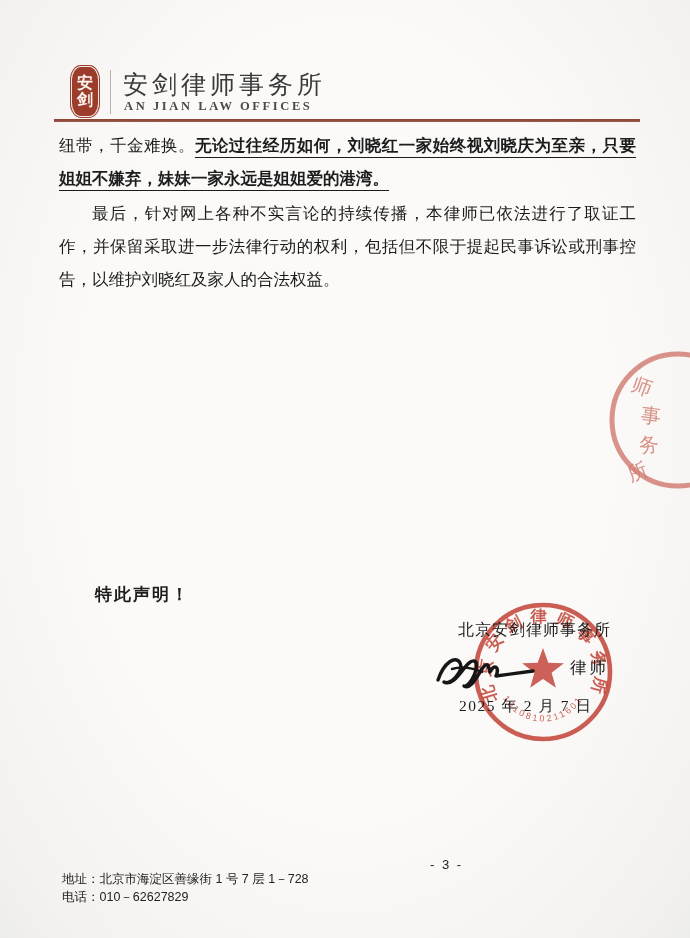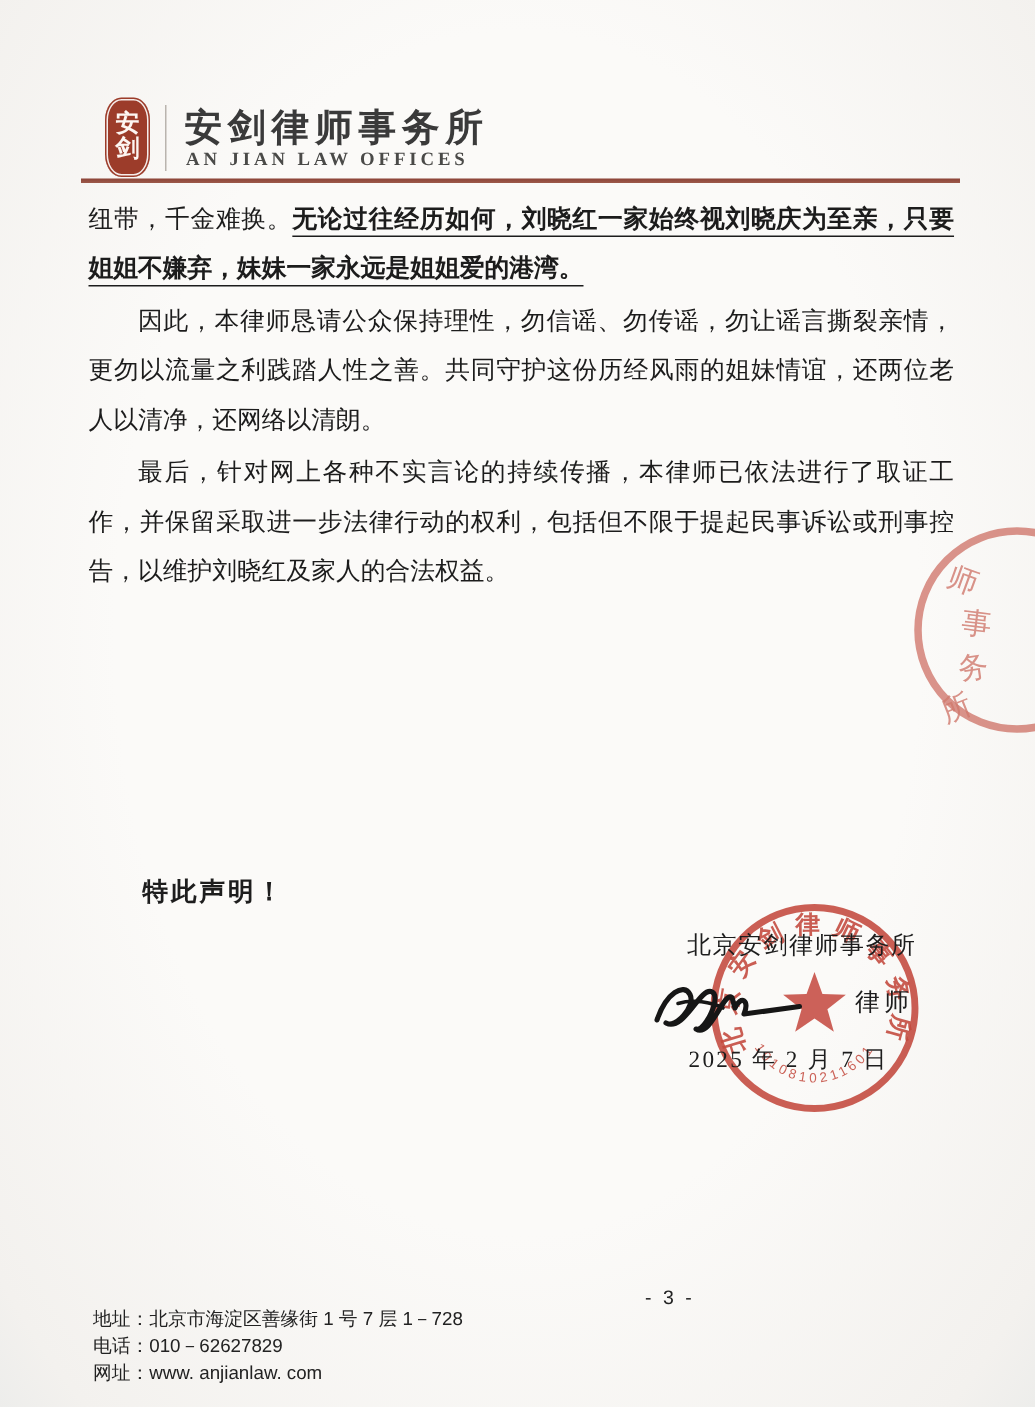--- a/index.html
+++ b/index.html
@@ -15,21 +15,21 @@
   .logo{
     left:70px;top:65px;width:30px;height:53px;
     background:#9c3c2a;border-radius:11px 11px 11px 11px / 15px 15px 15px 15px;
     box-shadow:inset 0 0 0 1px #9c3c2a, inset 0 0 0 2px rgba(255,255,255,.9);
     display:flex;flex-direction:column;align-items:center;justify-content:center;
     color:#fdf6f2;font-weight:bold;line-height:1.05;font-size:16px;
   }
   .logo span{display:block;}
   .header-divider{left:110px;top:70px;width:1px;height:44px;background:#b9b4ae;}
   .firm-cn{
-    left:123px;top:68px;font-size:25px;font-weight:bold;color:#3a3a3a;
+    left:123px;top:68px;font-size:25px;font-weight:normal;color:#3a3a3a;
     letter-spacing:4px;white-space:nowrap;
   }
   .firm-en{
     left:124px;top:99px;font-size:12.5px;font-weight:bold;color:#4a4a48;
     letter-spacing:2.6px;white-space:nowrap;
   }
   .header-rule{left:54px;top:119px;width:586px;height:3px;
     background:linear-gradient(#8c4336,#9c5a4b);}
 
   
@@ -77,21 +77,20 @@
   <span>安</span>
   <span>剑</span>
 </div>
 <div class="abs header-divider"></div>
 <div class="abs firm-cn">安剑律师事务所</div>
 <div class="abs firm-en">AN JIAN LAW OFFICES</div>
 <div class="abs header-rule"></div>
 
 <div class="abs doc-body">
     <p class=""><span class="run-plain">纽带，千金难换。</span><span class="run-emph">无论过往经历如何，刘晓红一家始终视刘晓庆为至亲，只要姐姐不嫌弃，妹妹一家永远是姐姐爱的港湾。</span></p>
-    <p class="indent"><span class="run-plain">因此，本律师恳请公众保持理性，勿信谣、勿传谣，勿让谣言撕裂亲情，更勿以流量之利践踏人性之善。共同守护这份历经风雨的姐妹情谊，还两位老人以清净，还网络以清朗。</span></p>
     <p class="indent"><span class="run-plain">最后，针对网上各种不实言论的持续传播，本律师已依法进行了取证工作，并保留采取进一步法律行动的权利，包括但不限于提起民事诉讼或刑事控告，以维护刘晓红及家人的合法权益。</span></p>
   </div>
 
 <div class="abs closing">特此声明！</div>
 
 <div class="abs sig-firm">北京安剑律师事务所</div>
 
 <svg class="abs sig-scribble" width="110" height="55" viewBox="0 0 110 55">
   <path d="M 8 38 C 14 20, 26 13, 30 21 C 34 29, 20 44, 14 40 C 26 46, 36 17, 44 19 C 52 21, 40 46, 34 44 C 44 50, 52 19, 58 23 L 60 30 C 64 21, 70 25, 66 34 L 103 29" fill="none" stroke="#161616" stroke-width="3.4" stroke-linecap="round" stroke-linejoin="round"></path>
   <path d="M 22 27 C 32 24, 44 26, 52 30" fill="none" stroke="#161616" stroke-width="2.4" stroke-linecap="round"></path>
@@ -117,15 +116,14 @@
   <circle cx="80" cy="80" r="66" fill="none" stroke="#cd6457" stroke-width="5" opacity="0.8"></circle>
   <text x="34" y="52" font-size="20" fill="#cd6457" opacity="0.8" transform="rotate(20 40 46)" font-family="Liberation Serif, DejaVu Serif, serif">师</text>
   <text x="43" y="82" font-size="20" fill="#cd6457" opacity="0.8" transform="rotate(7 49 76)" font-family="Liberation Serif, DejaVu Serif, serif">事</text>
   <text x="41" y="112" font-size="20" fill="#cd6457" opacity="0.8" transform="rotate(-8 47 106)" font-family="Liberation Serif, DejaVu Serif, serif">务</text>
   <text x="30" y="140" font-size="20" fill="#cd6457" opacity="0.8" transform="rotate(-22 36 134)" font-family="Liberation Serif, DejaVu Serif, serif">所</text>
 </svg>
 
 <div class="abs footer">
   <div class="row"><span>地址：</span><span>北京市海淀区善缘街 1 号 7 层 1－728</span></div>
   <div class="row"><span>电话：</span><span>010－62627829</span></div>
-  <div class="row"><span>网址：</span><span>www. anjianlaw. com</span></div>
 </div>
 <div class="abs page-num">- 3 -</div>
 
 </body></html>

